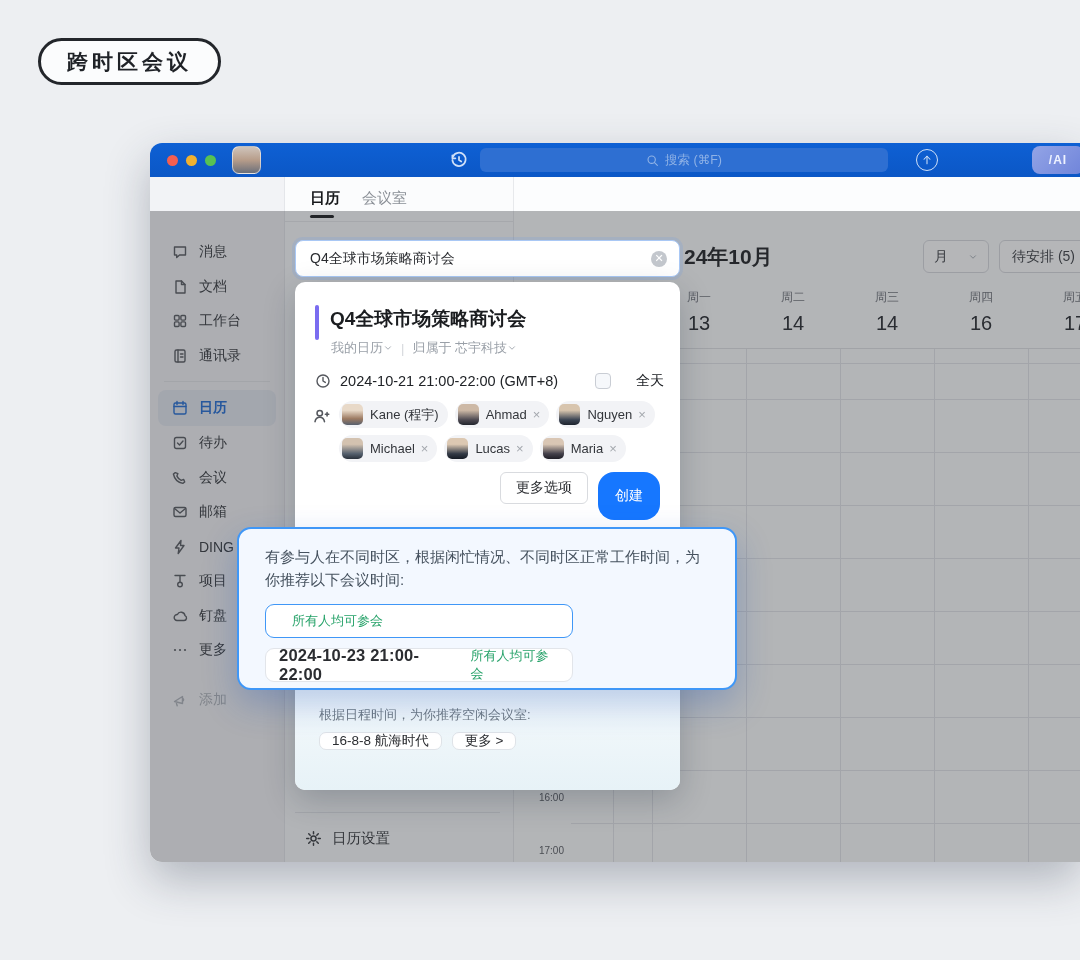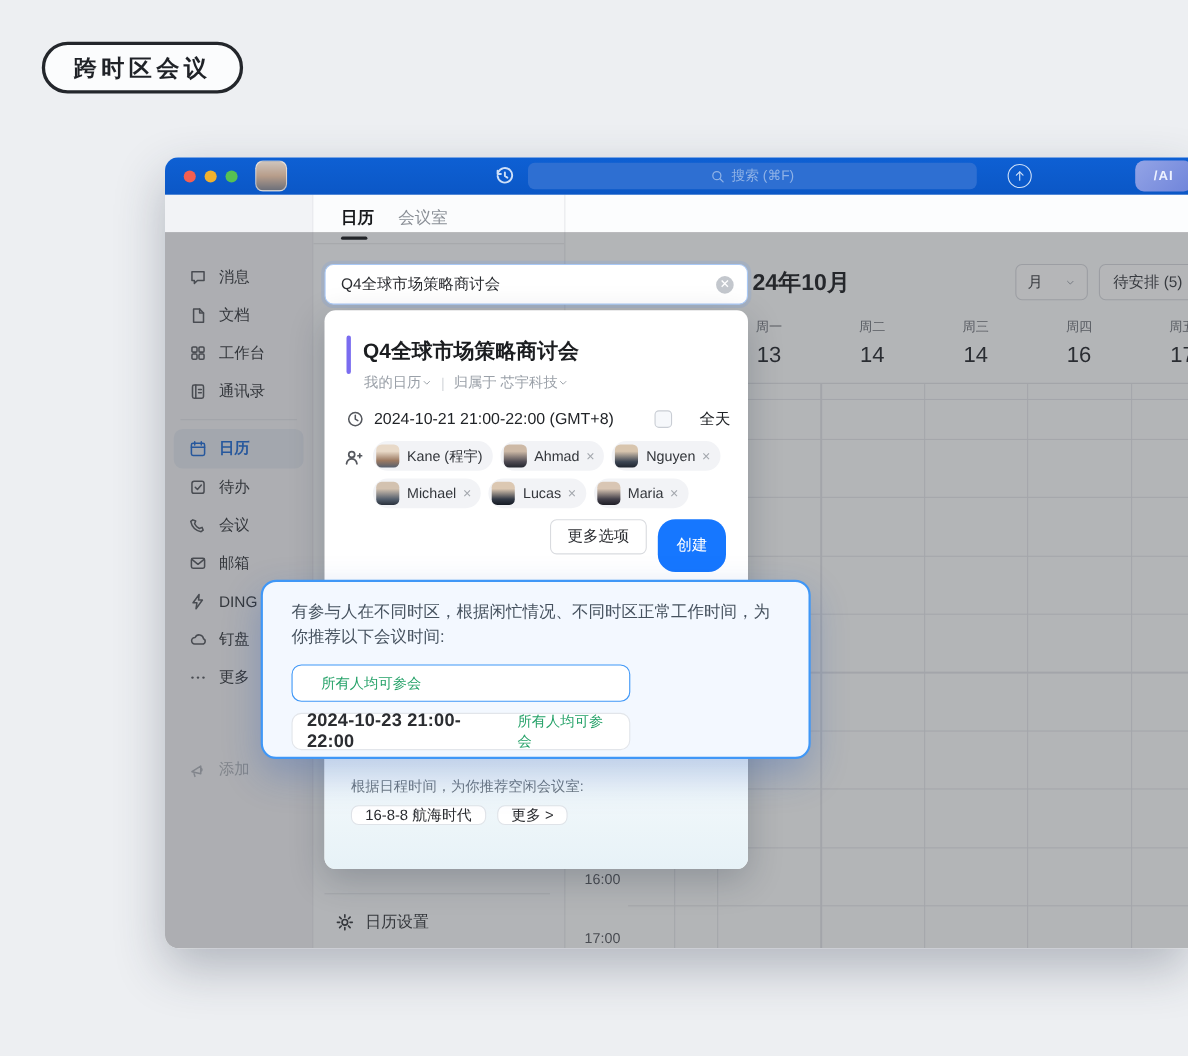--- a/index.html
+++ b/index.html
@@ -80,21 +80,21 @@
   .dayhead { position:absolute; top:0; width:94px; text-align:center; }
   .dh-week { font-size:12px; color:#6b6f76; }
   .dh-date { font-size:20px; color:#23262b; margin-top:6px; }
   .grid { position:absolute; left:57px; top:171px; right:0; bottom:0;
     border-top:1px solid #dfe1e5;
     background-image:
       repeating-linear-gradient(to right, #e3e5e9 0 1px, transparent 1px 94px),
       repeating-linear-gradient(to bottom, #e3e5e9 0 1px, transparent 1px 53px);
     background-position:81px 50px, 0 50px; }
   .timecol { position:absolute; left:0; top:171px; width:57px; bottom:0; }
-  .timelabel { position:absolute; right:7px; width:50px; text-align:right; font-size:13px; color:#55585e; }
+  .timelabel { position:absolute; right:7px; width:50px; text-align:right; font-size:10px; color:#55585e; }
 
   
   .dim { position:absolute; left:0; top:34px; right:0; bottom:0; background:rgba(55,57,62,.37); z-index:5; }
 
   
   .float-input { position:absolute; left:145px; top:97px; width:385px; height:37px; z-index:10;
     background:#fff; border:1.5px solid #a9c8f5; border-radius:8px; box-shadow:0 0 0 3px rgba(90,150,245,.15);
     display:flex; align-items:center; padding:0 12px 0 14px; }
   .float-input input { flex:1; border:none; outline:none; font-size:14px; color:#2b2d31; background:transparent;
     font-family:"Liberation Sans", sans-serif; }
@@ -253,20 +253,27 @@
           <span>邮箱</span>
         </div>
         <div class="nav-item">
           <svg class="ic nico" width="16" height="16" viewBox="0 0 16 16">
               <path d="M9 1.5L3.5 9H7l-.8 5.5L12 6.5H8.5z"></path>
             </svg>
           <span>DING</span>
         </div>
         <div class="nav-item">
           <svg class="ic nico" width="16" height="16" viewBox="0 0 16 16">
+              <path d="M3 2.5h10M8 2.5V9"></path>
+              <circle cx="8" cy="11.5" r="2.3"></circle>
+            </svg>
+          <span>项目</span>
+        </div>
+        <div class="nav-item">
+          <svg class="ic nico" width="16" height="16" viewBox="0 0 16 16">
               <path d="M5 12.5a3 3 0 1 1 .4-6A4 4 0 0 1 13 7.7a2.5 2.5 0 0 1-1 4.8z"></path>
             </svg>
           <span>钉盘</span>
         </div>
         <div class="nav-item">
           <svg class="ic nico" width="16" height="16" viewBox="0 0 16 16" style="fill:currentColor;stroke:none">
               <circle cx="3" cy="8" r="1.1"></circle>
               <circle cx="8" cy="8" r="1.1"></circle>
               <circle cx="13" cy="8" r="1.1"></circle>
             </svg>

